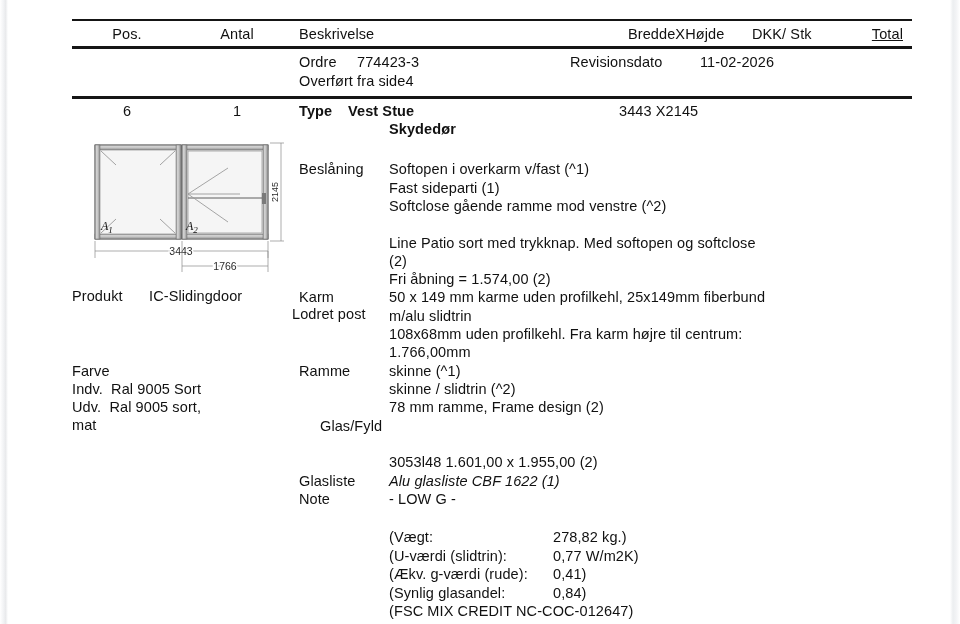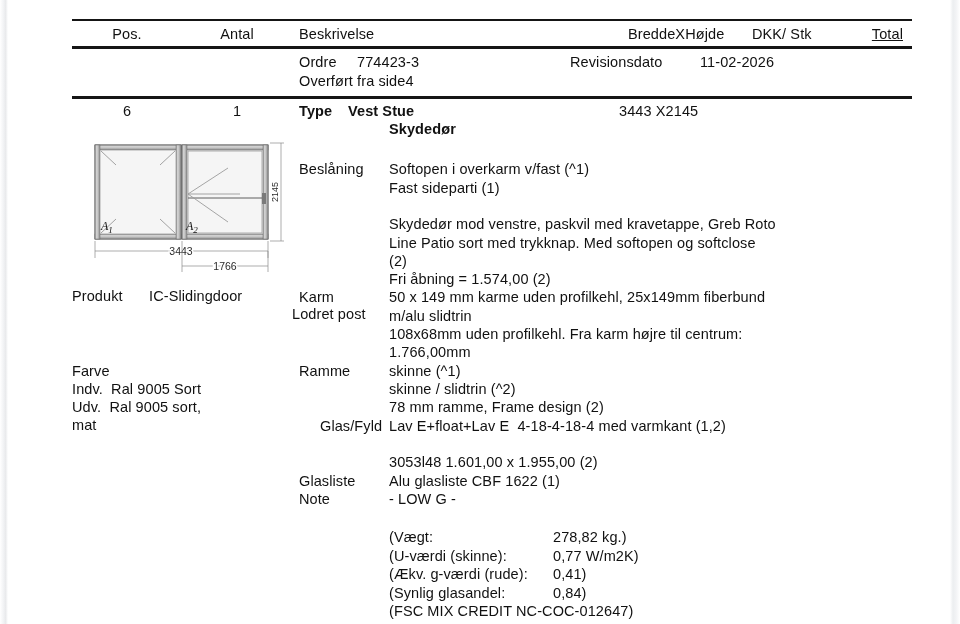--- a/index.html
+++ b/index.html
@@ -173,51 +173,50 @@
   <div class="t" style="left:72px;top:289px;">Produkt</div>
   <div class="t" style="left:149px;top:289px;">IC-Slidingdoor</div>
   <div class="t" style="left:72px;top:364px;">Farve</div>
   <div class="t" style="left:72px;top:382px;">Indv.  Ral 9005 Sort</div>
   <div class="t" style="left:72px;top:400px;">Udv.  Ral 9005 sort,</div>
   <div class="t" style="left:72px;top:418px;">mat</div>
 
   <div class="t" style="left:299px;top:162px;">Beslåning</div>
   <div class="t" style="left:389px;top:162px;">Softopen i overkarm v/fast (^1)</div>
   <div class="t" style="left:389px;top:181px;">Fast sideparti (1)</div>
-  <div class="t" style="left:389px;top:217px;">Skydedør mod venstre, paskvil med kravetappe, Greb Roto</div>
+  <div class="t" style="left:389px;top:199px;">Softclose gående ramme mod venstre (^2)</div>
   <div class="t" style="left:389px;top:236px;">Line Patio sort med trykknap. Med softopen og softclose</div>
   <div class="t" style="left:389px;top:254px;">(2)</div>
   <div class="t" style="left:389px;top:272px;">Fri åbning = 1.574,00 (2)</div>
 
   <div class="t" style="left:299px;top:290px;">Karm</div>
   <div class="t" style="left:389px;top:290px;">50 x 149 mm karme uden profilkehl, 25x149mm fiberbund</div>
   <div class="t" style="left:389px;top:309px;">m/alu slidtrin</div>
 
   <div class="t" style="left:292px;top:307px;">Lodret post</div>
   <div class="t" style="left:389px;top:327px;">108x68mm uden profilkehl. Fra karm højre til centrum:</div>
   <div class="t" style="left:389px;top:345px;">1.766,00mm</div>
 
   <div class="t" style="left:299px;top:364px;">Ramme</div>
   <div class="t" style="left:389px;top:364px;">skinne (^1)</div>
   <div class="t" style="left:389px;top:382px;">skinne / slidtrin (^2)</div>
   <div class="t" style="left:389px;top:400px;">78 mm ramme, Frame design (2)</div>
 
   <div class="t" style="left:299px;top:419px;margin-left:21px;">Glas/Fyld</div>
-  <div class="t" style="left:389px;top:419px;">Lav E+float+Lav E  4-18-4-18-4 med varmkant (1,2)</div>
   <div class="t" style="left:389px;top:455px;">3053l48 1.601,00 x 1.955,00 (2)</div>
 
   <div class="t" style="left:299px;top:474px;">Glasliste</div>
-  <div class="t" style="left:389px;top:474px;">Alu glasliste CBF 1622 (1)</div>
+  <div class="t" style="left:389px;top:474px;font-style:italic;">Alu glasliste CBF 1622 (1)</div>
 
   <div class="t" style="left:299px;top:492px;">Note</div>
   <div class="t" style="left:389px;top:492px;">- LOW G -</div>
 
   <div class="t" style="left:389px;top:530px;">(Vægt:</div>
   <div class="t" style="left:553px;top:530px;">278,82 kg.)</div>
-  <div class="t" style="left:389px;top:549px;">(U-værdi (skinne):</div>
+  <div class="t" style="left:389px;top:549px;">(U-værdi (slidtrin):</div>
   <div class="t" style="left:553px;top:549px;">0,77 W/m2K)</div>
   <div class="t" style="left:389px;top:567px;">(Ækv. g-værdi (rude):</div>
   <div class="t" style="left:553px;top:567px;">0,41)</div>
   <div class="t" style="left:389px;top:586px;text-align:right;">(Synlig glasandel:</div>
   <div class="t" style="left:553px;top:586px;">0,84)</div>
   <div class="t" style="left:389px;top:604px;">(FSC MIX CREDIT NC-COC-012647)</div>
 
 </div>
 
 </body></html>

